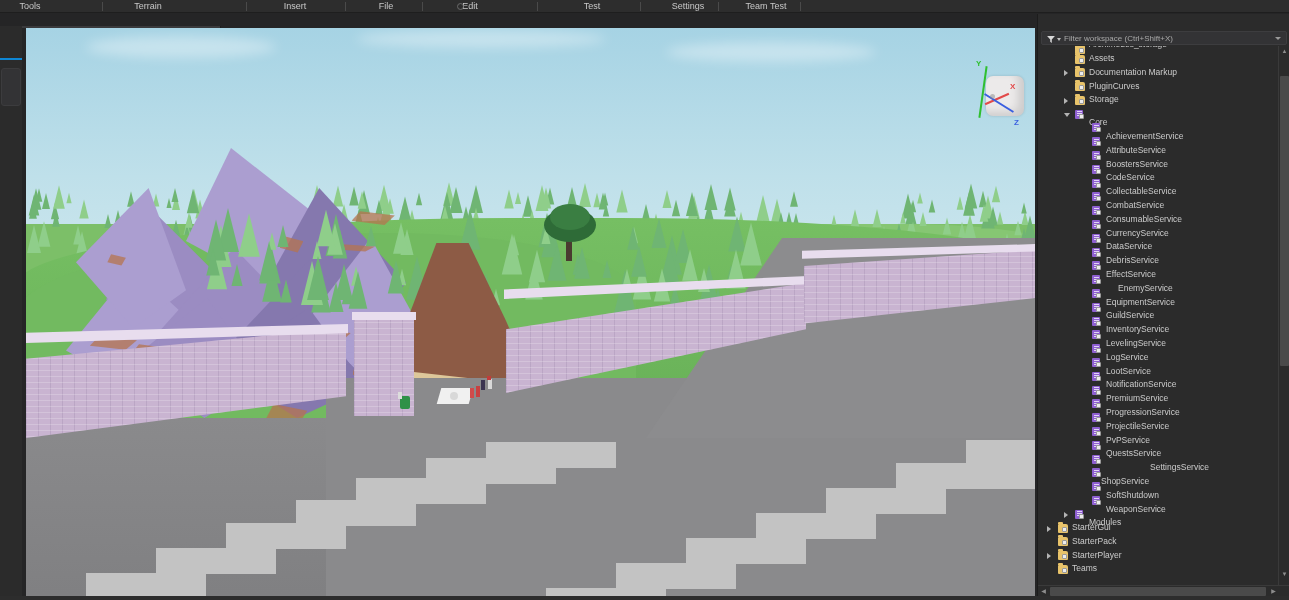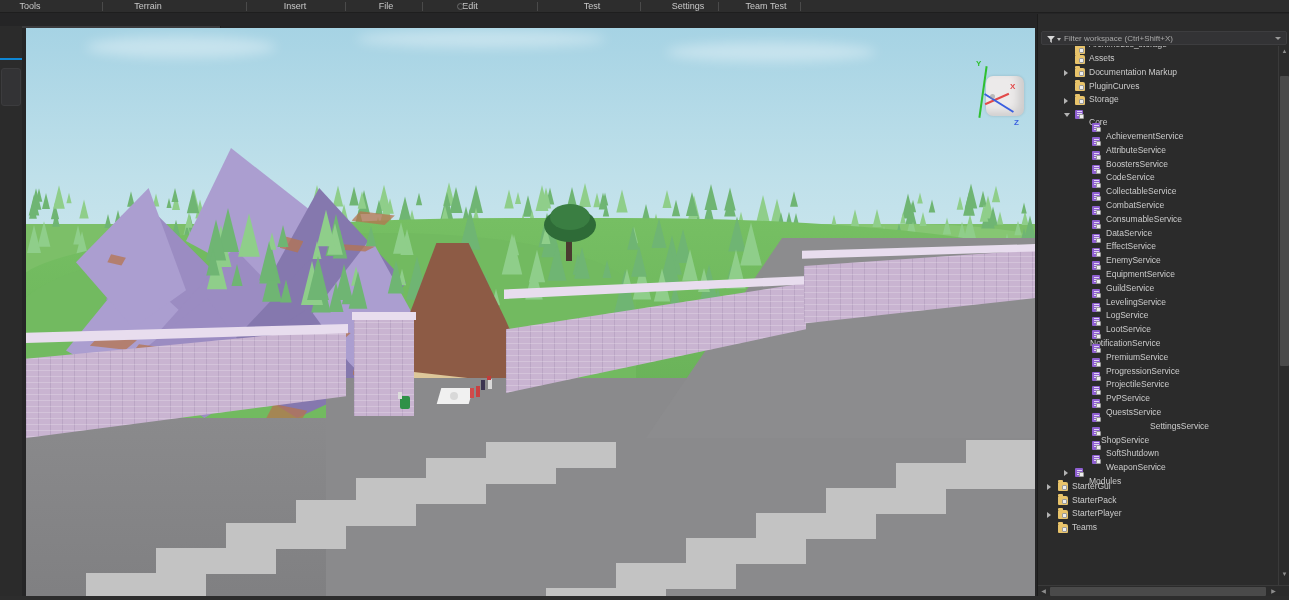--- a/index.html
+++ b/index.html
@@ -774,55 +774,76 @@
             <div class="ico-module"></div>
             <div class="ico-badge"></div>
           </div>
           <div class="row-label" style="left: 68px;">ConsumableService</div>
         </div>
         <div class="row">
           <div class="ico ico-svc" style="left: 54px;">
             <div class="ico-module"></div>
             <div class="ico-badge"></div>
           </div>
+          <div class="row-label" style="left: 68px;">CurrencyService</div>
+        </div>
+        <div class="row">
+          <div class="ico ico-svc" style="left: 54px;">
+            <div class="ico-module"></div>
+            <div class="ico-badge"></div>
+          </div>
           <div class="row-label" style="left: 68px;">DataService</div>
         </div>
         <div class="row">
           <div class="ico ico-svc" style="left: 54px;">
             <div class="ico-module"></div>
             <div class="ico-badge"></div>
           </div>
+          <div class="row-label" style="left: 68px;">DebrisService</div>
+        </div>
+        <div class="row">
+          <div class="ico ico-svc" style="left: 54px;">
+            <div class="ico-module"></div>
+            <div class="ico-badge"></div>
+          </div>
           <div class="row-label" style="left: 68px;">EffectService</div>
         </div>
         <div class="row">
           <div class="ico ico-svc" style="left: 54px;">
             <div class="ico-module"></div>
             <div class="ico-badge"></div>
           </div>
-          <div class="row-label" style="left: 68px;">EnemyService</div>
+          <div class="row-label" style="left: 80px;">EnemyService</div>
         </div>
         <div class="row">
           <div class="ico ico-svc" style="left: 54px;">
             <div class="ico-module"></div>
             <div class="ico-badge"></div>
           </div>
           <div class="row-label" style="left: 68px;">EquipmentService</div>
         </div>
         <div class="row">
           <div class="ico ico-svc" style="left: 54px;">
             <div class="ico-module"></div>
             <div class="ico-badge"></div>
           </div>
           <div class="row-label" style="left: 68px;">GuildService</div>
         </div>
         <div class="row">
           <div class="ico ico-svc" style="left: 54px;">
             <div class="ico-module"></div>
             <div class="ico-badge"></div>
           </div>
+          <div class="row-label" style="left: 68px;">InventoryService</div>
+        </div>
+        <div class="row">
+          <div class="ico ico-svc" style="left: 54px;">
+            <div class="ico-module"></div>
+            <div class="ico-badge"></div>
+          </div>
           <div class="row-label" style="left: 68px;">LevelingService</div>
         </div>
         <div class="row">
           <div class="ico ico-svc" style="left: 54px;">
             <div class="ico-module"></div>
             <div class="ico-badge"></div>
           </div>
           <div class="row-label" style="left: 68px;">LogService</div>
         </div>
         <div class="row">
@@ -830,21 +851,21 @@
             <div class="ico-module"></div>
             <div class="ico-badge"></div>
           </div>
           <div class="row-label" style="left: 68px;">LootService</div>
         </div>
         <div class="row">
           <div class="ico ico-svc" style="left: 54px;">
             <div class="ico-module"></div>
             <div class="ico-badge"></div>
           </div>
-          <div class="row-label" style="left: 52px;">NotificationService</div>
+          <div class="row-label" style="left: 68px;">NotificationService</div>
         </div>
         <div class="row">
           <div class="ico ico-svc" style="left: 54px;">
             <div class="ico-module"></div>
             <div class="ico-badge"></div>
           </div>
           <div class="row-label" style="left: 68px;">PremiumService</div>
         </div>
         <div class="row">
           <div class="ico ico-svc" style="left: 54px;">

